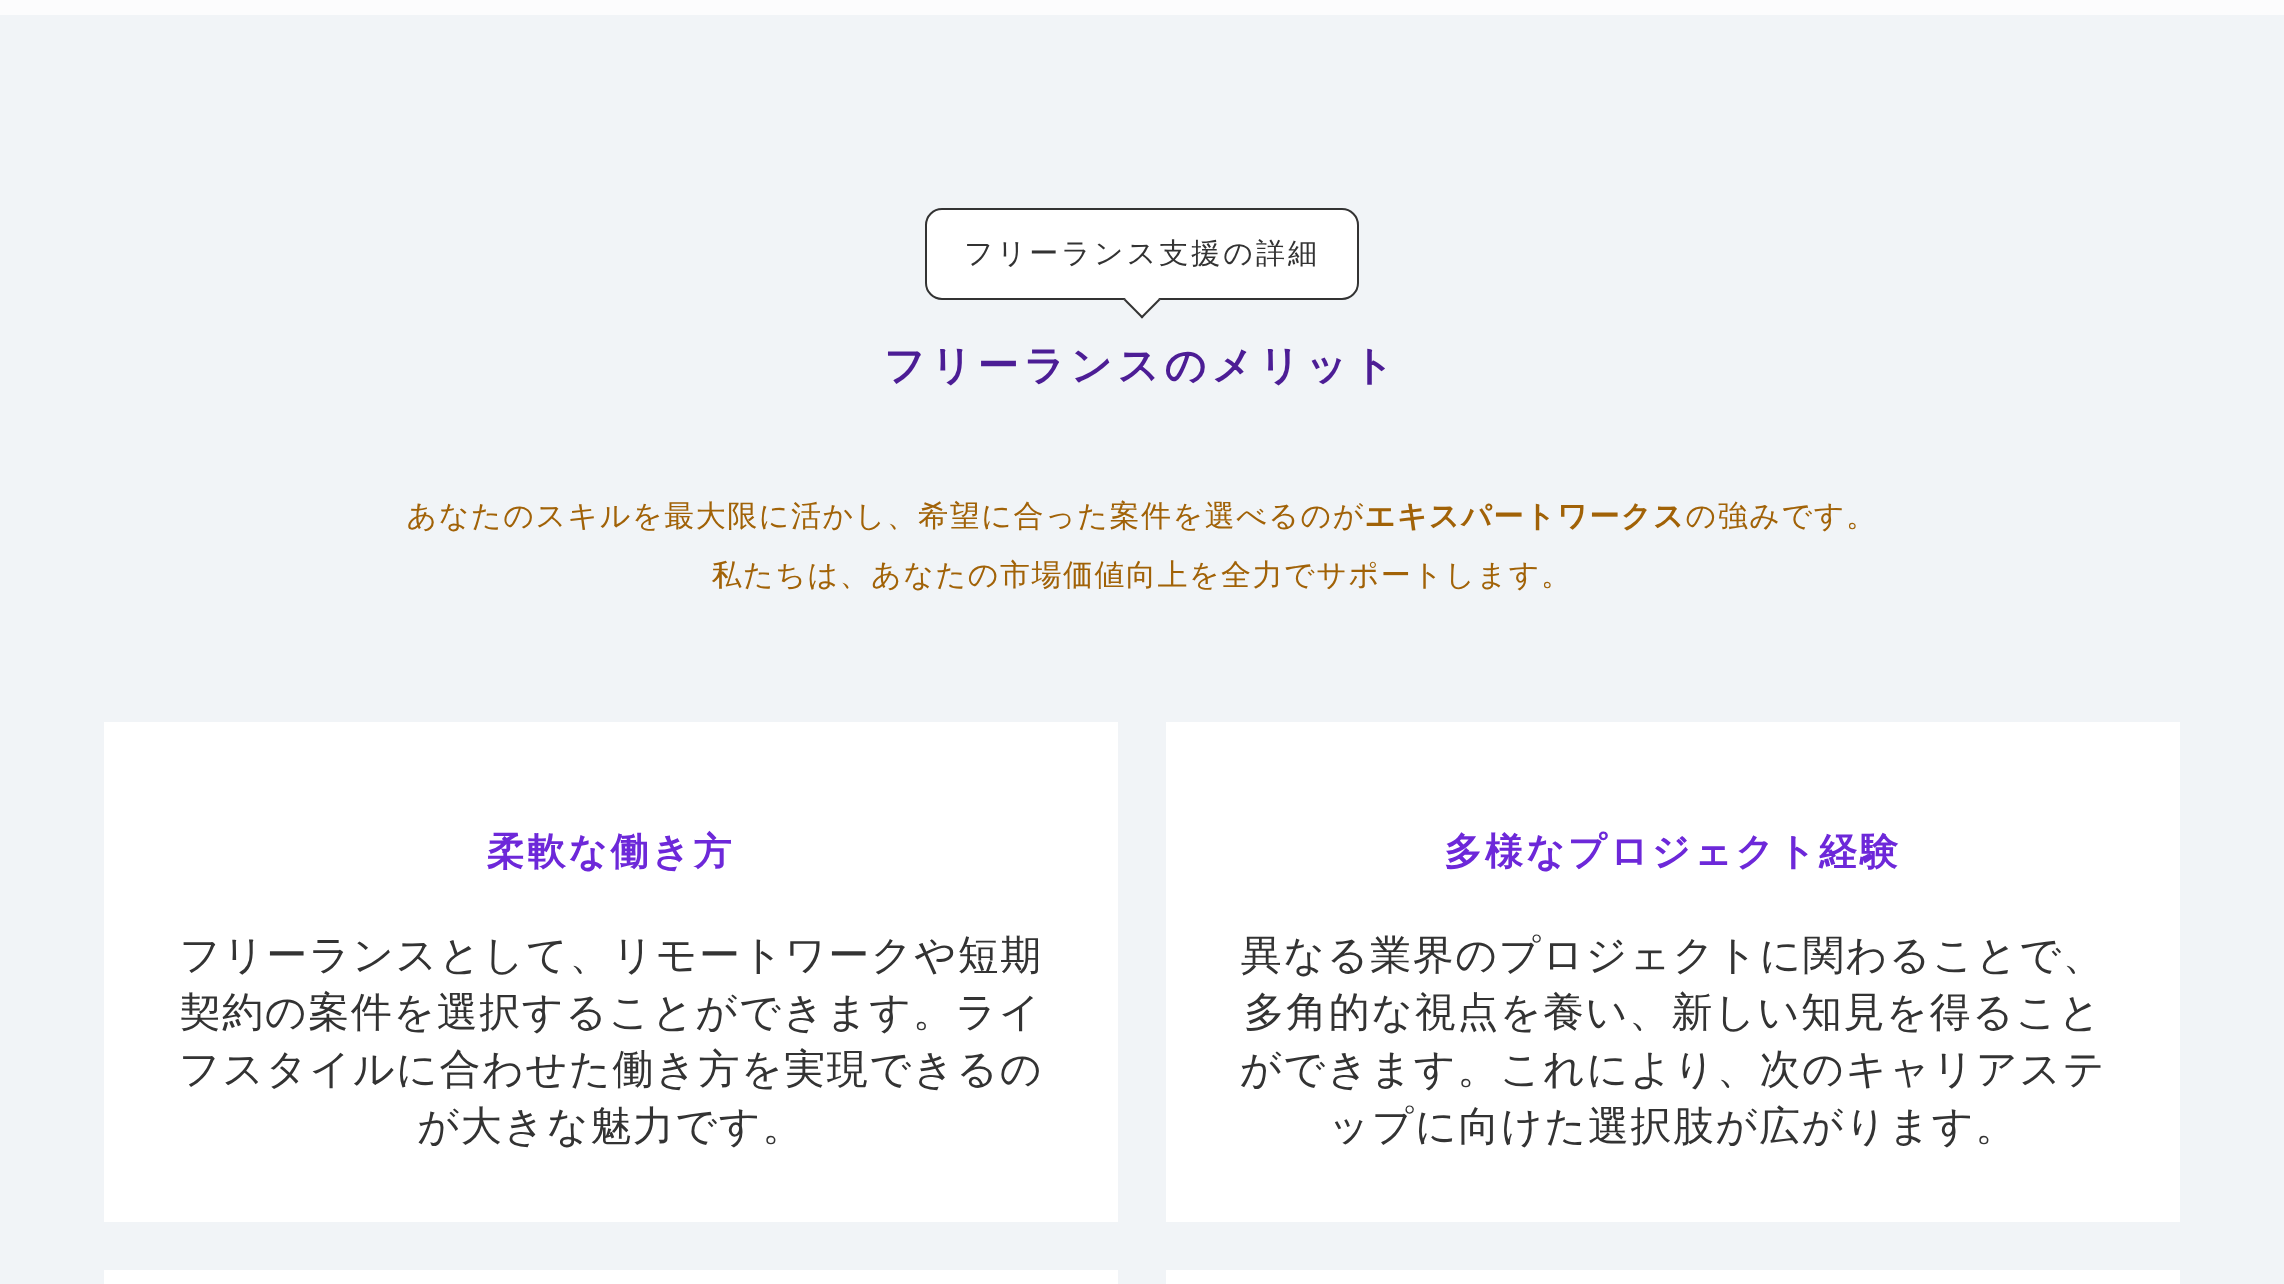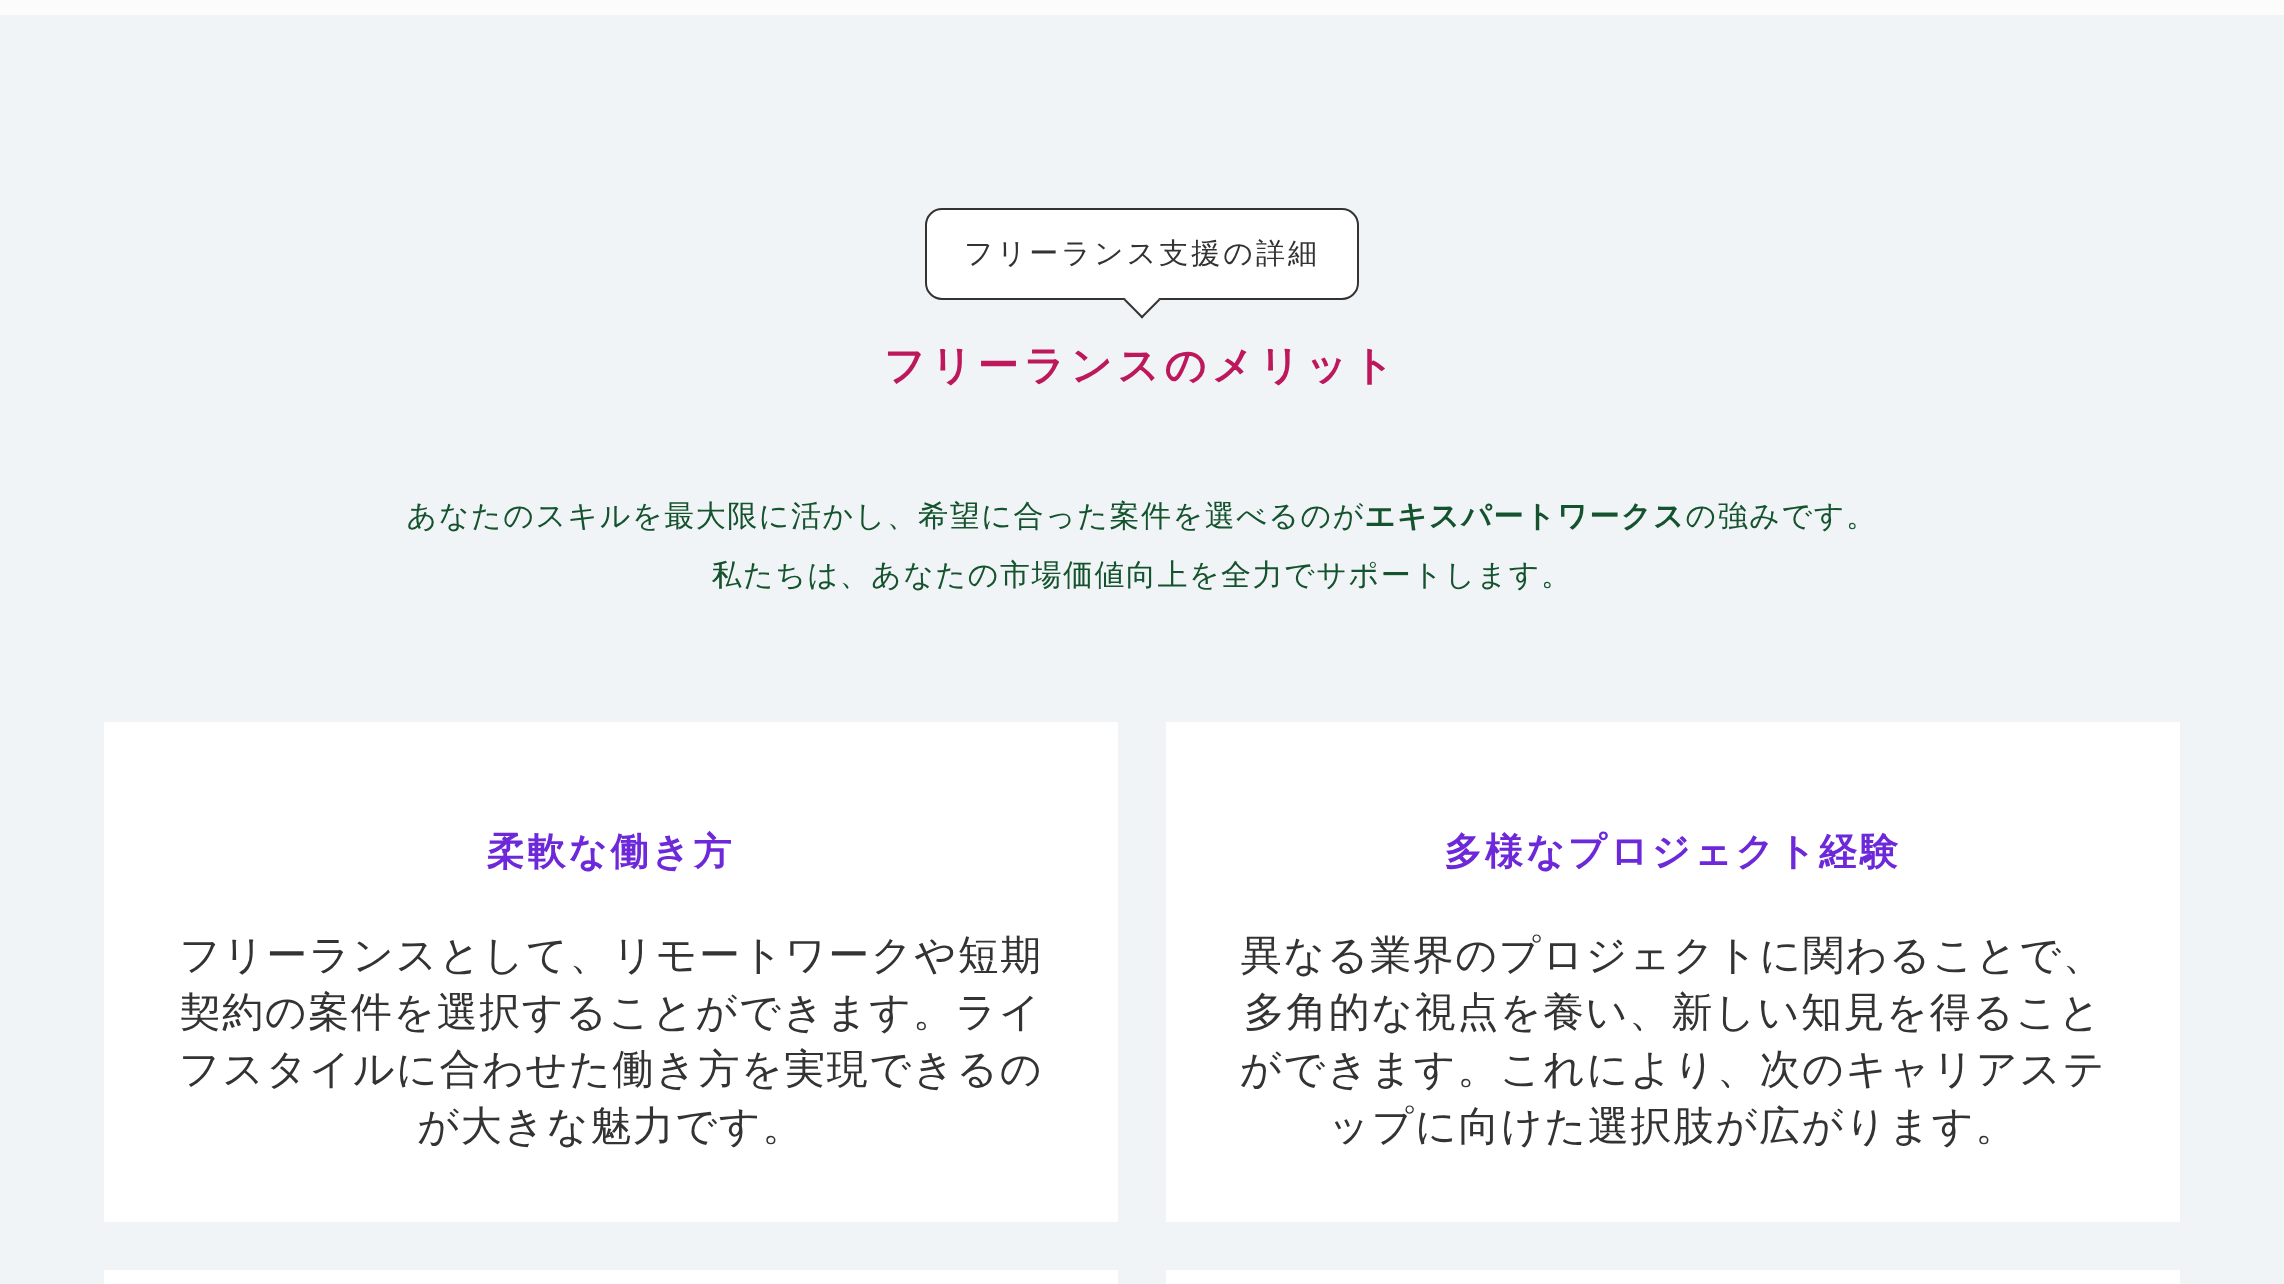--- a/index.html
+++ b/index.html
@@ -43,32 +43,32 @@
   }
 
   .heading {
     position: absolute;
     top: 338px; left: 0;
     width: 100%;
     text-align: center;
     font-size: 41px;
     font-weight: 700;
     letter-spacing: 5px;
-    color: #be185d;
+    color: #4c1d95;
   }
 
   .intro {
     position: absolute;
     top: 486px; left: 0;
     width: 100%;
     text-align: center;
     font-size: 30px;
     line-height: 59px;
     letter-spacing: 1.5px;
-    color: #14532d;
+    color: #a16207;
   }
   .intro .em { font-weight: 700; }
 
   .cards {
     position: absolute;
     top: 722px; left: 104px;
     width: 2076px;
     display: grid;
     grid-template-columns: 1fr 1fr;
     column-gap: 48px;

